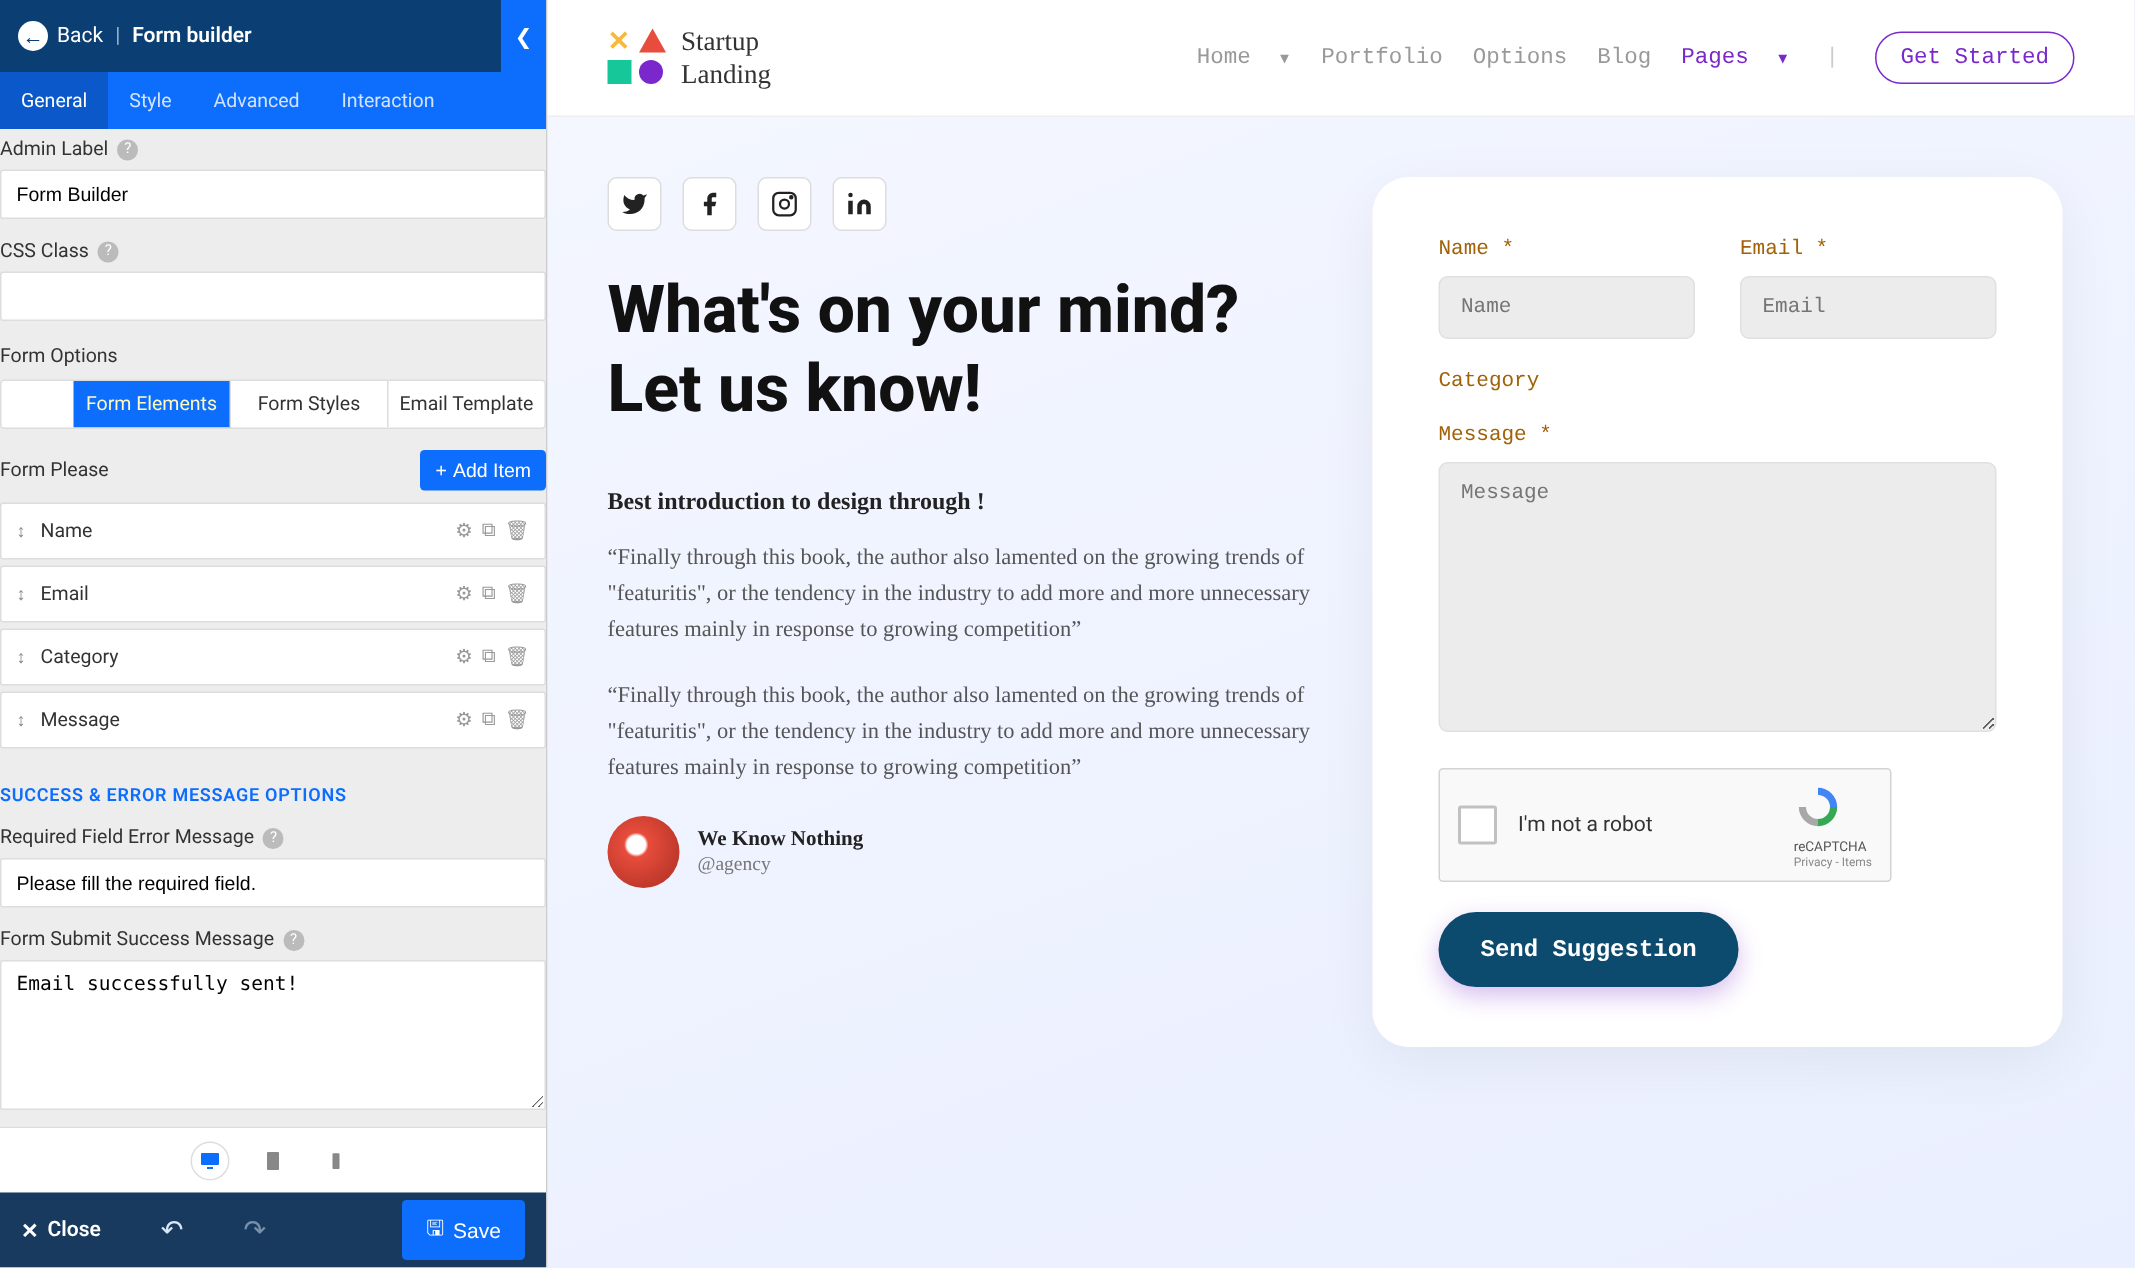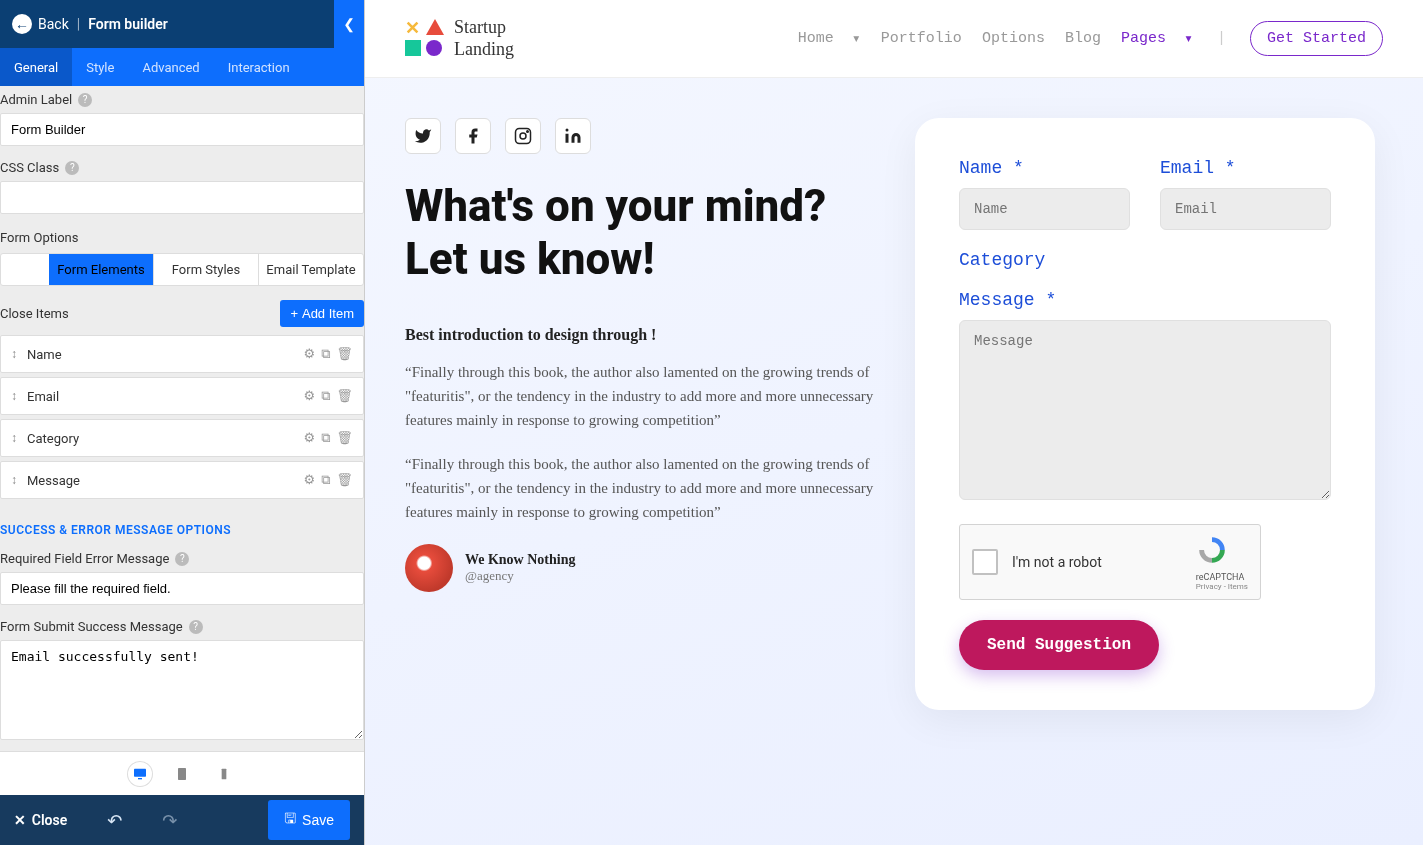--- a/index.html
+++ b/index.html
@@ -26,21 +26,21 @@
 
 .fld-label { font-size: 13px; color: #333; margin: 6px 0 6px; display: flex; align-items: center; gap: 6px; }
 .help-icon { width: 14px; height: 14px; border-radius: 50%; background: #bbb; color: #fff; font-size: 10px; display: inline-flex; align-items: center; justify-content: center; }
 .text-input { width: 100%; border: 1px solid #ddd; background: #fff; padding: 8px 10px; font-size: 13px; border-radius: 2px; }
 textarea.text-input { resize: both; height: 100px; }
 
 .opt-label { font-size: 13px; color: #333; margin: 16px 0 8px; }
 .btn-group { display: flex; border: 1px solid #ddd; border-radius: 3px; overflow: hidden; background: #fff; }
 .btn-group .seg { flex: 1; padding: 8px 4px; text-align: center; font-size: 13px; color: #333; cursor: pointer; border-right: 1px solid #ddd; }
 .btn-group .seg:last-child { border-right: none; }
-.btn-group .seg.active { background: #0d6efd; color: #000000; margin-left: 48px; }
+.btn-group .seg.active { background: #0d6efd; color: #fef9c3; margin-left: 48px; }
 
 .items-head { display: flex; justify-content: space-between; align-items: center; margin: 14px 0 8px; }
 .items-head .lbl { font-size: 13px; color: #333; }
 .add-btn { background: #0d6efd; color: #fff; border: none; padding: 6px 10px; font-size: 13px; border-radius: 3px; cursor: pointer; display: flex; align-items: center; gap: 4px; }
 
 .item-row { background: #fff; border: 1px solid #ddd; padding: 10px 10px; margin-bottom: 4px; display: flex; align-items: center; font-size: 13px; color: #333; border-radius: 2px; }
 .drag-icon { color: #888; margin-right: 10px; font-size: 12px; }
 .item-name { flex: 1; }
 .item-actions { display: flex; gap: 6px; }
 .item-actions span { color: #999; cursor: pointer; font-size: 13px; }
@@ -84,32 +84,32 @@
 .subhead { font-family: Georgia, serif; font-weight: 700; font-size: 16px; color: #222; margin-bottom: 16px; }
 .para { font-family: Georgia, serif; font-size: 15px; color: #555; line-height: 1.6; margin-bottom: 20px; }
 .author { display: flex; align-items: center; gap: 12px; margin-top: 20px; }
 .avatar { width: 48px; height: 48px; border-radius: 50%; background: radial-gradient(circle at 40% 40%, #fff 0%, #fff 15%, #e74c3c 20%, #c0392b 70%); }
 .author-name { font-family: Georgia, serif; font-weight: 700; font-size: 14px; color: #222; }
 .author-handle { font-family: Georgia, serif; font-size: 13px; color: #777; }
 
 .card { background: #fff; border-radius: 24px; padding: 40px 44px 40px; width: 460px; box-shadow: 0 10px 40px rgba(0,0,0,.06); }
 .form-row { display: flex; gap: 30px; margin-bottom: 20px; }
 .form-field { flex: 1; }
-.flabel { font-family: "Courier New", monospace; font-size: 18px; color: #1d4ed8; margin-bottom: 10px; display: block; }
+.flabel { font-family: "Courier New", monospace; font-size: 14px; color: #a16207; margin-bottom: 10px; display: block; }
 .finput { width: 100%; background: #ececec; border: 1px solid #e0e0e0; border-radius: 6px; padding: 12px 14px; font-family: "Courier New", monospace; font-size: 14px; color: #666; }
 .fselect { width: 100%; background: #ececec; border: 1px solid #e0e0e0; border-radius: 6px; padding: 10px 14px; font-size: 14px; color: #333; }
 .ftextarea { width: 100%; background: #ececec; border: 1px solid #e0e0e0; border-radius: 6px; padding: 12px 14px; font-family: "Courier New", monospace; font-size: 14px; color: #888; height: 180px; resize: both; }
 .recaptcha { border: 1px solid #d3d3d3; border-radius: 3px; width: 302px; height: 76px; display: flex; align-items: center; padding: 0 12px; margin: 20px 0; background: #f9f9f9; }
 .re-check { width: 26px; height: 26px; border: 2px solid #c1c1c1; border-radius: 2px; background: #fff; margin-right: 14px; }
 .re-text { font-size: 14px; color: #333; flex: 1; }
 .re-badge { text-align: left; }
 .re-logo { width: 32px; height: 32px; margin: 0 auto 2px; }
 .re-sm { font-size: 9px; color: #555; }
 .re-xs { font-size: 8px; color: #888; }
-.submit-btn { background: #be185d; color: #fff; border: none; padding: 16px 28px; border-radius: 30px; font-family: "Courier New", monospace; font-size: 16px; font-weight: 700; cursor: pointer; box-shadow: 0 6px 16px rgba(122,40,203,.3); }
+.submit-btn { background: #0c4a6e; color: #fff; border: none; padding: 16px 28px; border-radius: 30px; font-family: "Courier New", monospace; font-size: 16px; font-weight: 700; cursor: pointer; box-shadow: 0 6px 16px rgba(122,40,203,.3); }
 </style>
 </head>
 <body>
 
 <div class="app">
 
   <div class="sidebar">
     <div class="sb-header">
       <div class="sb-back">
         <span class="sb-back-icon">←</span>
@@ -143,21 +143,21 @@
       <input class="text-input" value="" style="">
 
       <div class="opt-label">Form Options</div>
       <div class="btn-group">
         <div class="seg active">Form Elements</div>
         <div class="seg">Form Styles</div>
         <div class="seg">Email Template</div>
       </div>
 
       <div class="items-head">
-        <span class="lbl">Close Items</span>
+        <span class="lbl">Form Please</span>
         <button class="add-btn">
           <span>+</span>
           <span>Add Item</span>
         </button>
       </div>
 
       <div class="item-row">
         <span class="drag-icon">↕</span>
         <span class="item-name">Name</span>
         <div class="item-actions">

